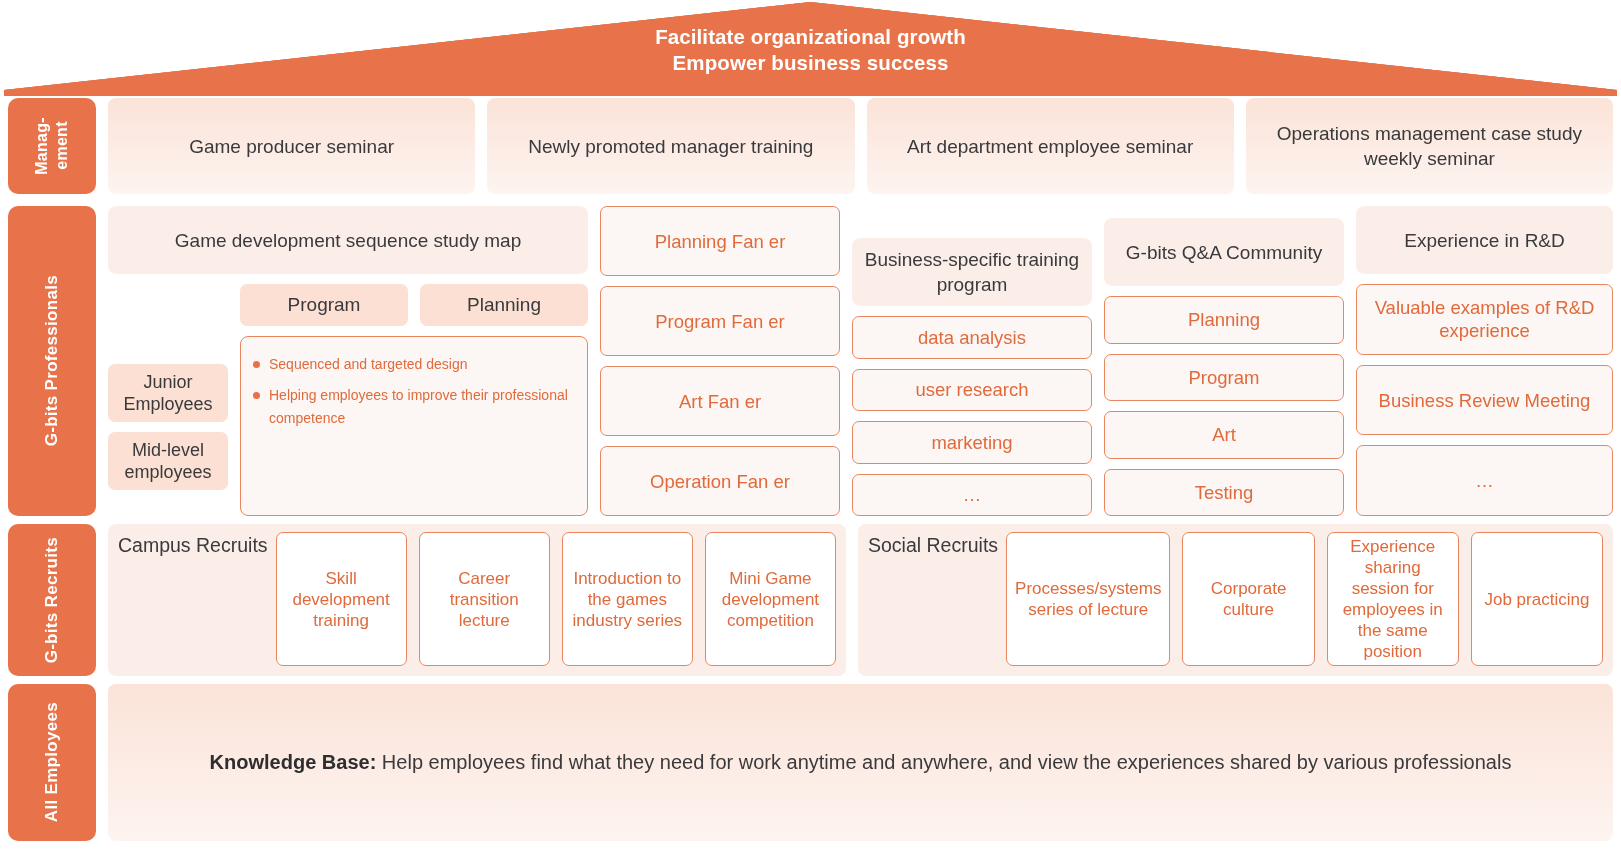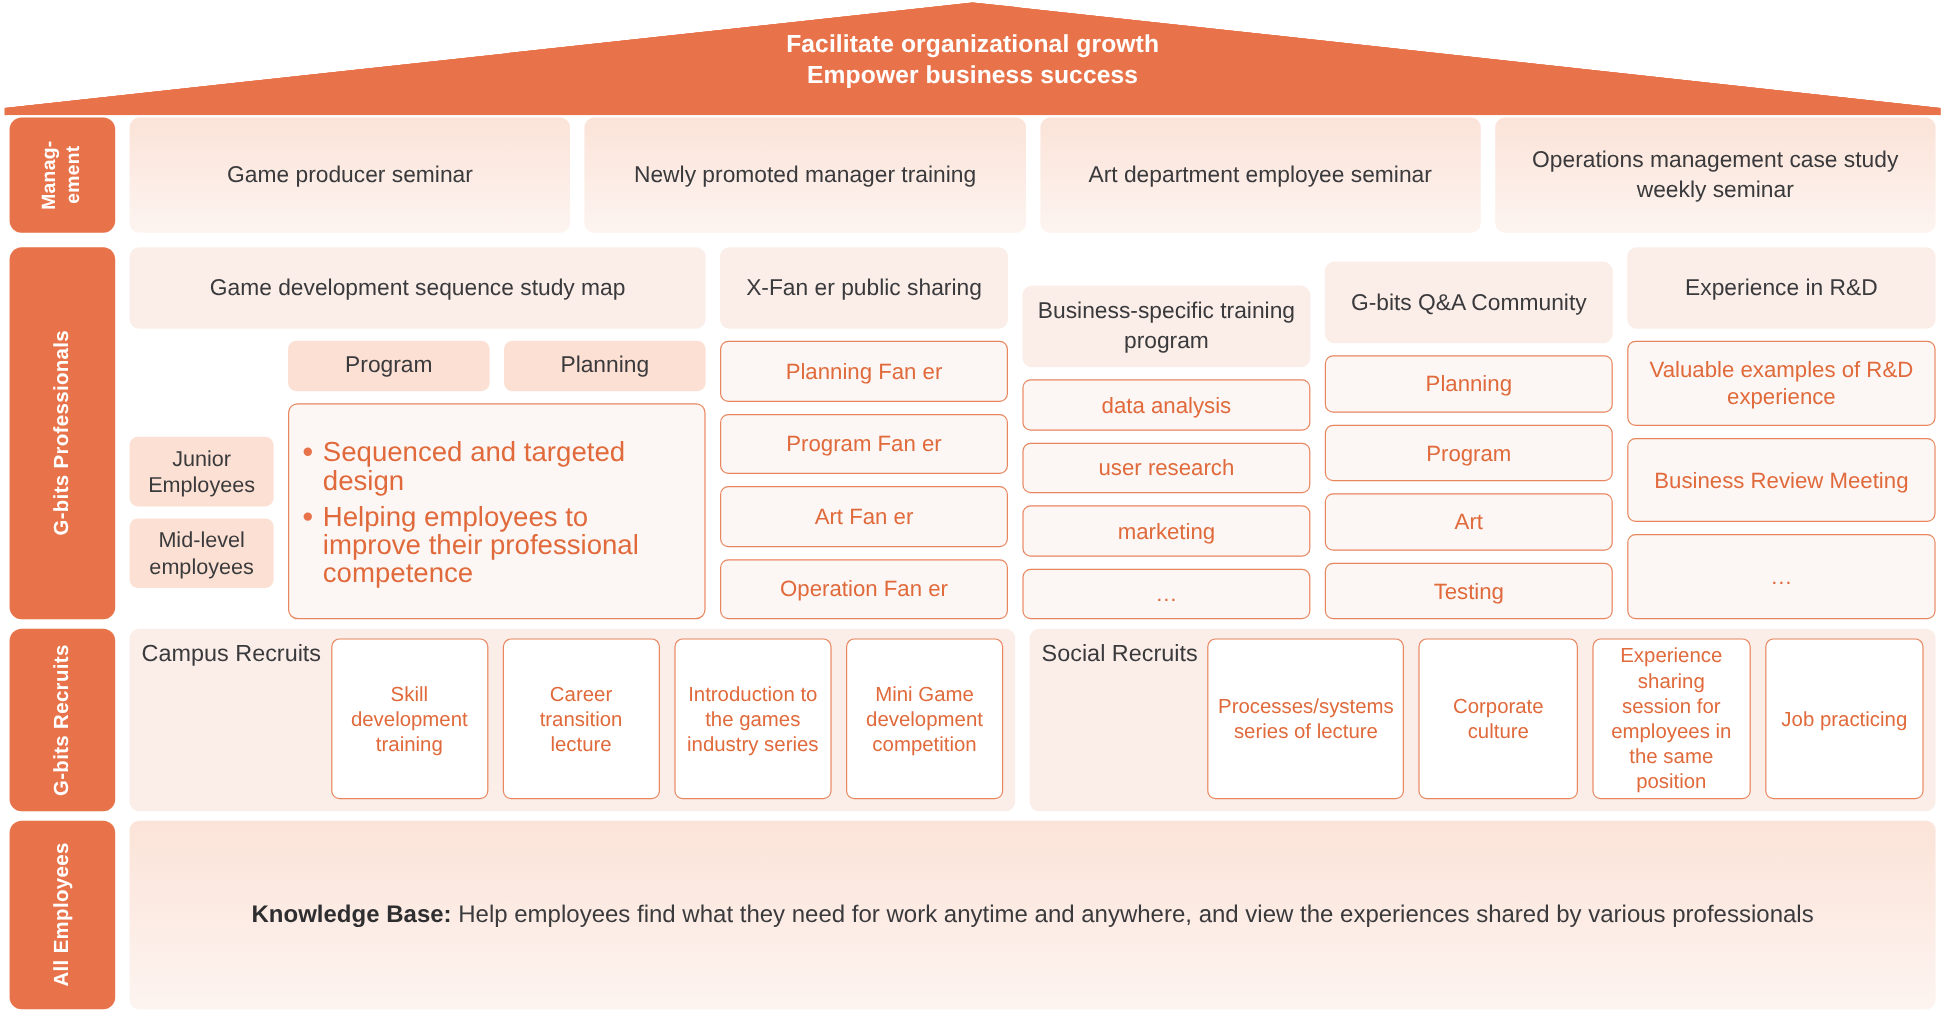--- a/index.html
+++ b/index.html
@@ -152,23 +152,23 @@
     flex-direction: column;
     gap: 10px;
   }
   .subtabs { display: flex; gap: 12px; }
   .subtabs .pill-solid { flex: 1; height: 42px; }
   .bullets {
     flex: 1;
     background: #fcf7f5;
     border: 1.3px solid #e8865f;
     border-radius: 8px;
-    padding: 28px 14px 10px 12px;
+    padding: 16px 14px 10px 12px;
     color: #e06a3b;
-    font-size: 23px;
+    font-size: 14px;
     line-height: 23.5px;
   }
   .bullets ul { margin: 0; padding: 0; list-style: none; }
   .bullets li {
     position: relative;
     padding-left: 16px;
     margin-bottom: 7px;
   }
   .bullets li:last-child { margin-bottom: 0; }
   .bullets li::before {
@@ -267,21 +267,20 @@
               <ul>
                 <li>Sequenced and targeted design</li>
                 <li>Helping employees to improve their professional competence</li>
               </ul>
             </div>
           </div>
         </div>
       </div>
 
       <div class="col col-2">
-        <div class="panel col-head">X-Fan er public sharing</div>
         <div class="stack">
           <div class="pill-outline">Planning Fan er</div>
           <div class="pill-outline">Program Fan er</div>
           <div class="pill-outline">Art Fan er</div>
           <div class="pill-outline">Operation Fan er</div>
         </div>
       </div>
 
       <div class="col col-3">
         <div class="panel col-head">Business-specific training program</div>

